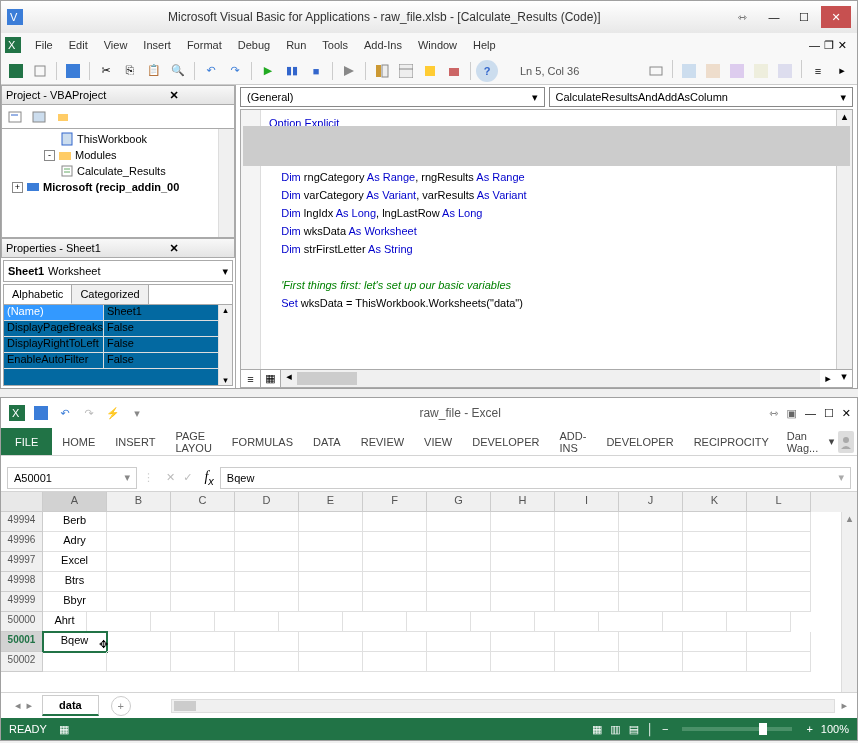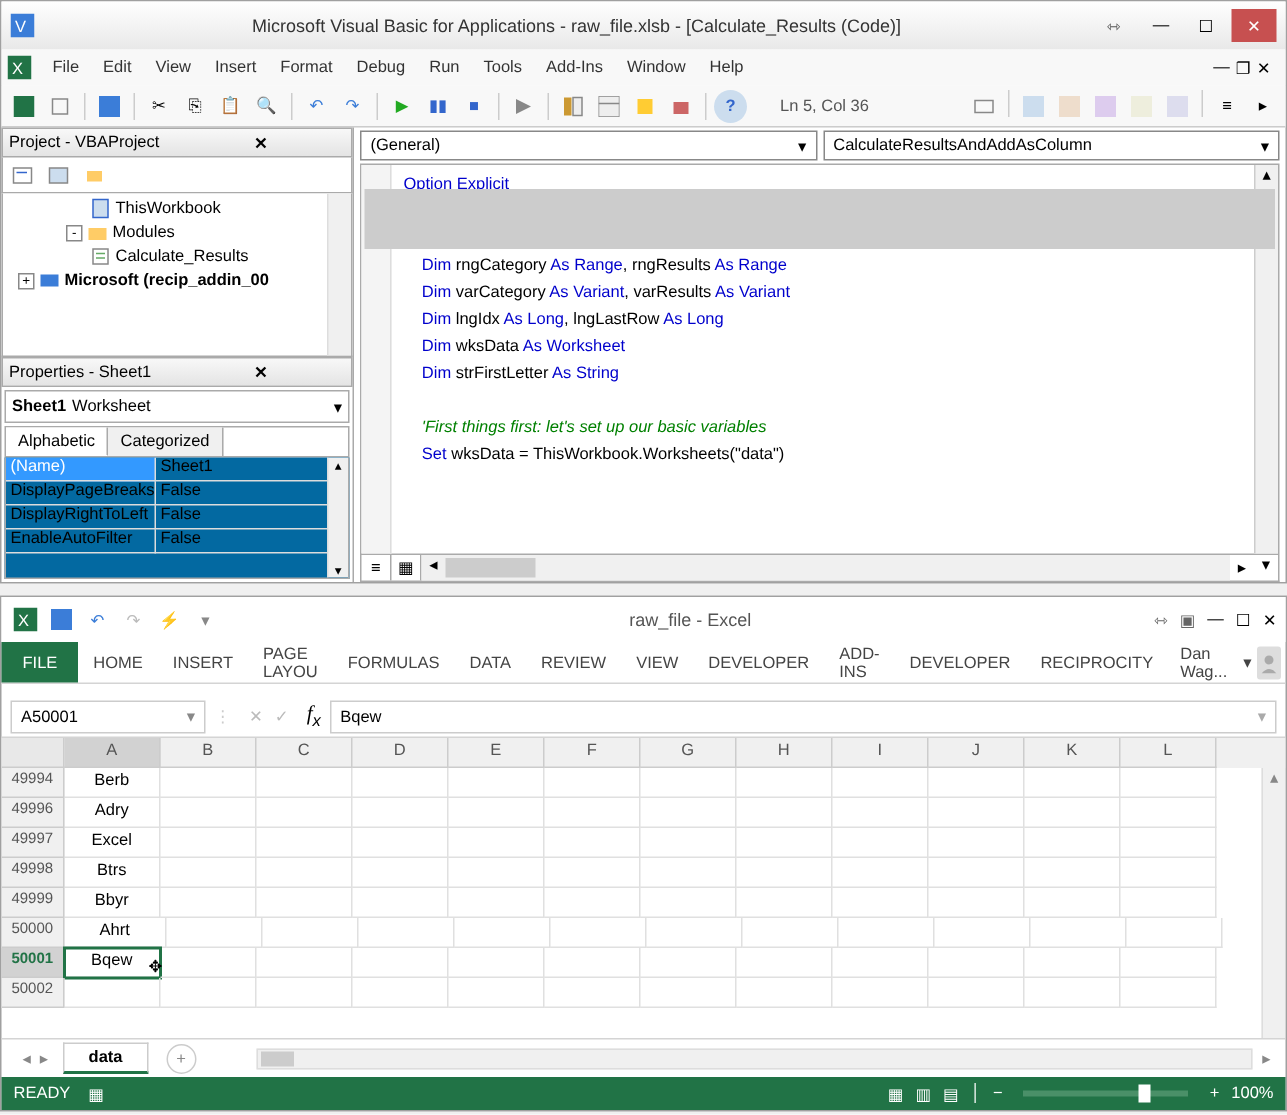--- a/index.html
+++ b/index.html
@@ -552,21 +552,21 @@
             <div class="cell" style="width:64px"></div>
             <div class="cell" style="width:64px"></div>
             <div class="cell" style="width:64px"></div>
             <div class="cell" style="width:64px"></div>
             <div class="cell" style="width:64px"></div>
             <div class="cell" style="width:64px"></div>
             <div class="cell" style="width:64px"></div>
           </div>
           <div class="gr">
             <div class="rh">50000</div>
-            <div class="cell" style="width:68px">Ahrt</div>
+            <div class="cell" style="width:44px">Ahrt</div>
             <div class="cell" style="width:64px"></div>
             <div class="cell" style="width:64px"></div>
             <div class="cell" style="width:64px"></div>
             <div class="cell" style="width:64px"></div>
             <div class="cell" style="width:64px"></div>
             <div class="cell" style="width:64px"></div>
             <div class="cell" style="width:64px"></div>
             <div class="cell" style="width:64px"></div>
             <div class="cell" style="width:64px"></div>
             <div class="cell" style="width:64px"></div>

